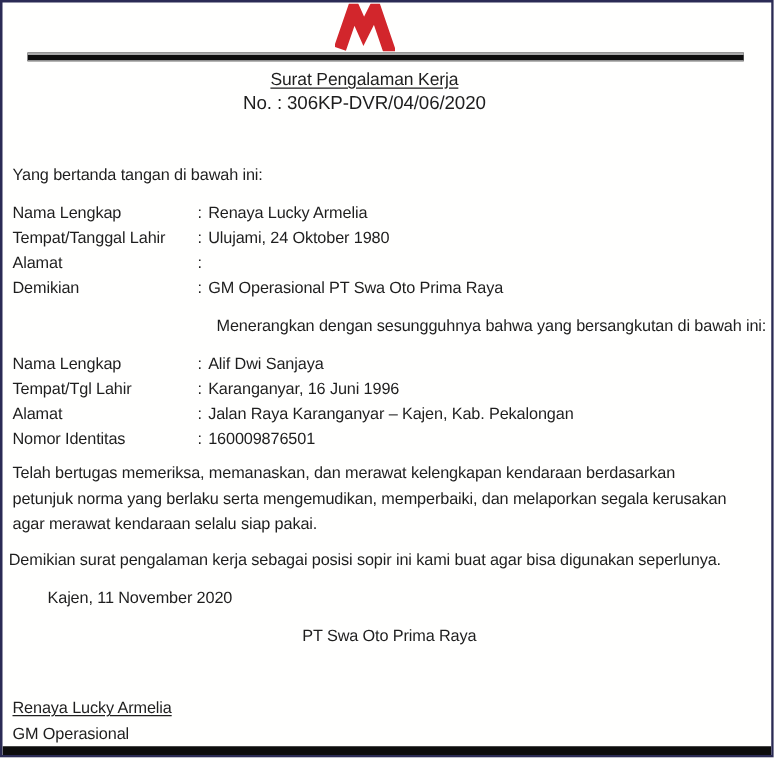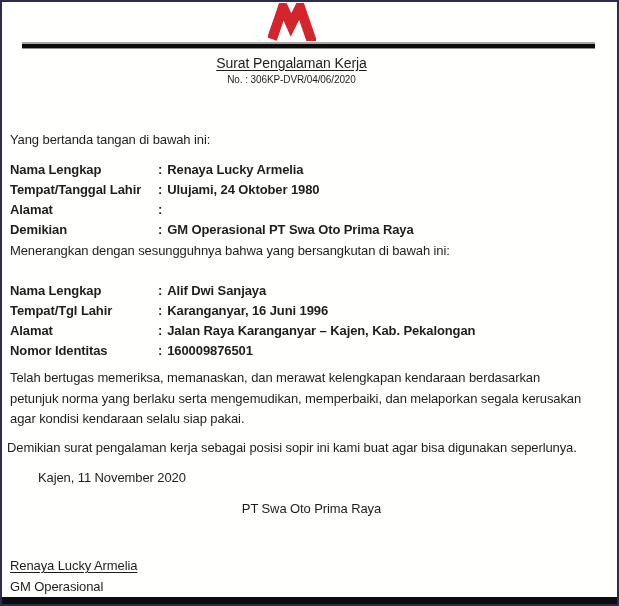--- a/index.html
+++ b/index.html
@@ -24,30 +24,30 @@
     background:#0d0d0d;
     border-top:2px solid #a8a8a8;
     border-bottom:1px solid #8f8f8f;
   }
   .title{
     top:53px;
     font-size:14px;
     text-decoration:underline;
     text-underline-offset:2px;
   }
-  .doc-number{top:72px;font-size:10px;}
+  .doc-number{top:72px;font-size:15px;}
   .line{left:8px;right:4px;line-height:20px;white-space:nowrap;}
   .intro{top:128px;}
   .fields{left:8px;right:4px;}
   .fields-1{top:158px;}
   .fields-2{top:279px;}
-  .frow{display:flex;line-height:20px;white-space:nowrap;font-weight:bold;}
+  .frow{display:flex;line-height:20px;white-space:nowrap;}
   .flabel{width:148px;flex:0 0 148px;}
   .fsep{margin-right:5px;}
-  .statement{top:239px;}
+  .statement{top:249px;text-align:right;}
   .para{top:366px;left:8px;right:4px;line-height:20.5px;}
   .para div{white-space:nowrap;}
   .closing{top:436px;left:5px;}
   .date-line{top:466px;margin-left:28px;}
   .company-line{top:497px;text-align:center;}
   .sig-name{top:554px;text-decoration:underline;text-underline-offset:2px;}
   .sig-title{top:575px;}
   .footer-bar{left:0;right:0;bottom:0;height:7px;background:#0d0d0d;}
 </style>
 </head>
@@ -111,21 +111,21 @@
     <div class="frow">
       <span class="flabel">Nomor Identitas</span>
       <span class="fsep">:</span>
       <span class="fvalue">160009876501</span>
     </div>
   </div>
 
   <div class="abs para">
     <div>Telah bertugas memeriksa, memanaskan, dan merawat kelengkapan kendaraan berdasarkan</div>
     <div>petunjuk norma yang berlaku serta mengemudikan, memperbaiki, dan melaporkan segala kerusakan</div>
-    <div>agar kondisi kendaraan selalu siap pakai.</div>
+    <div>agar merawat kendaraan selalu siap pakai.</div>
   </div>
 
   <div class="abs line closing">Demikian surat pengalaman kerja sebagai posisi sopir ini kami buat agar bisa digunakan seperlunya.</div>
 
   <div class="abs line date-line">Kajen, 11 November 2020</div>
 
   <div class="abs line company-line">PT Swa Oto Prima Raya</div>
 
   <div class="abs line sig-name">Renaya Lucky Armelia</div>
   <div class="abs line sig-title">GM Operasional</div>

